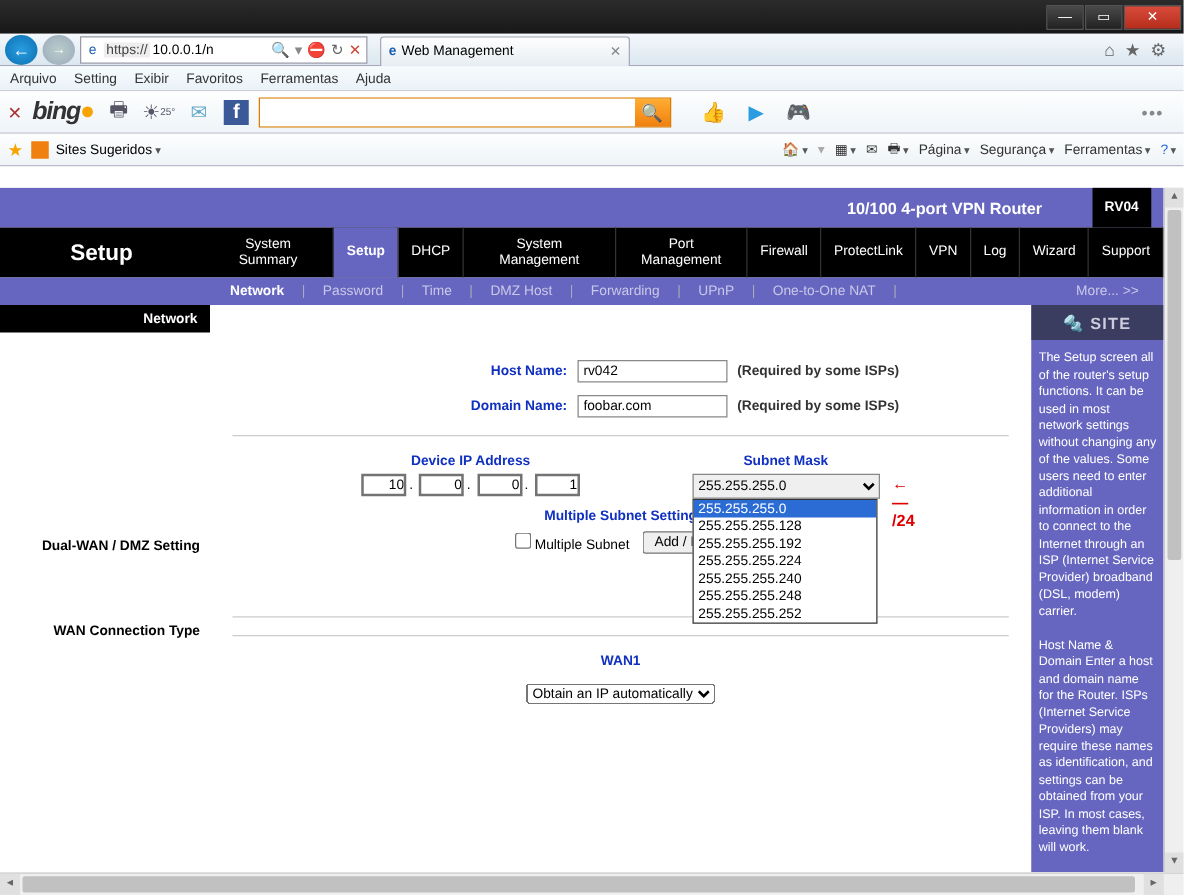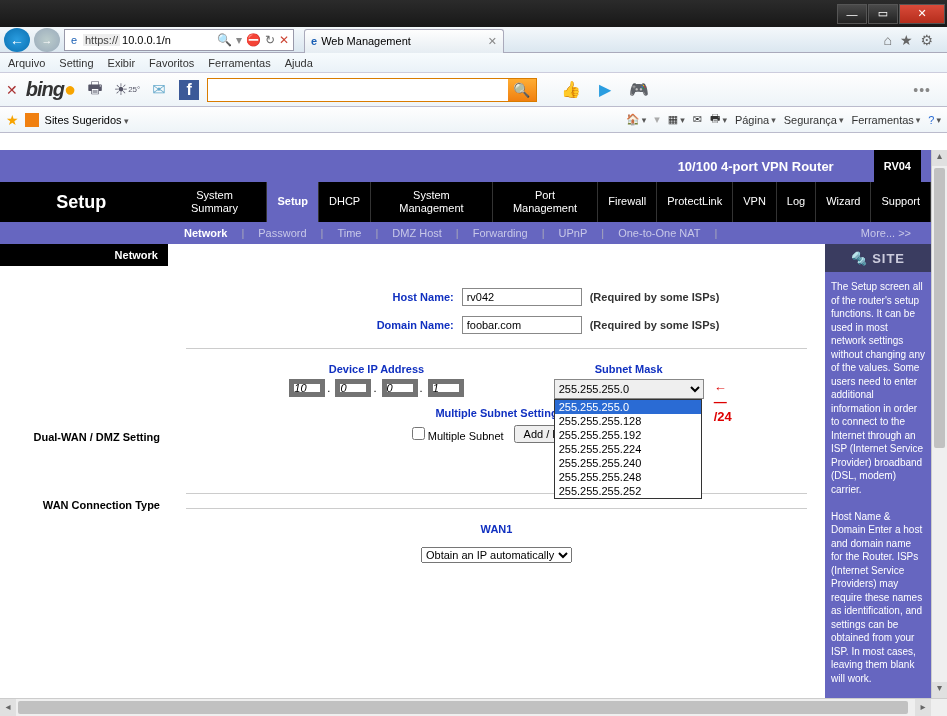--- a/index.html
+++ b/index.html
@@ -91,21 +91,21 @@
 
 
 .row { display:flex; align-items:center; gap:8px; margin: 10px 0; justify-content:center; }
 .lbl { color:#1030c0; font-weight:bold; font-size:11px; width:180px; text-align:right; }
 .txt { width:120px; height:18px; border:1px solid #888; font-size:11px; padding:0 4px; }
 .note { color:#333; font-weight:bold; font-size:11px; }
 hr { border:none; border-top:1px solid #ccc; margin: 14px 0; }
 .mac { color:#1030c0; font-weight:bold; text-align:center; font-size:11px; }
 .ipsection { display:flex; gap: 90px; justify-content:center; margin-top:4px; position:relative; }
 .ipcol .h { color:#1030c0; font-weight:bold; text-align:center; margin-bottom:4px; font-size:11px; }
-.oct { width:36px; height:18px; border:5px solid #737373; text-align:left; font-size:11px;font-style:italic; }
+.oct { width:36px; height:18px; border:2px solid #737373; text-align:right; font-size:11px; }
 .dot { margin: 0 2px; }
 select.subnet { width:150px; height:20px; border:1px solid #888; font-size:11px; }
 .dropdown { position:absolute; top: 20px; left: 0; width:148px; border:1px solid #333; background:#fff; font-size:11px; z-index:10; }
 .dropdown div { padding:1px 4px; cursor:pointer; }
 .dropdown div.sel { background:#2a6bd4; color:#fff; }
 .arrow { color:#d00; font-weight:bold; font-size:13px; position:absolute; }
 .multisub { text-align:center; margin-top: 8px; }
 .multisub .t { color:#1030c0; font-weight:bold; font-size:11px; }
 .multisub .r { margin-top:6px; display:flex; justify-content:center; align-items:center; gap:10px; }
 .multisub button { font-size:11px; padding:1px 8px; }

